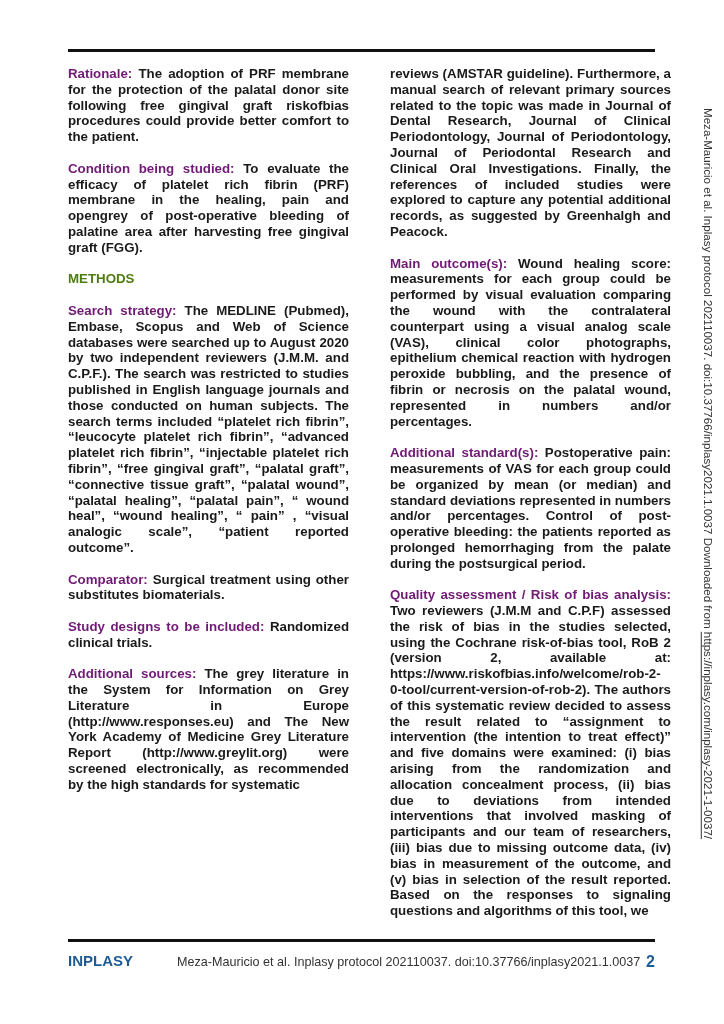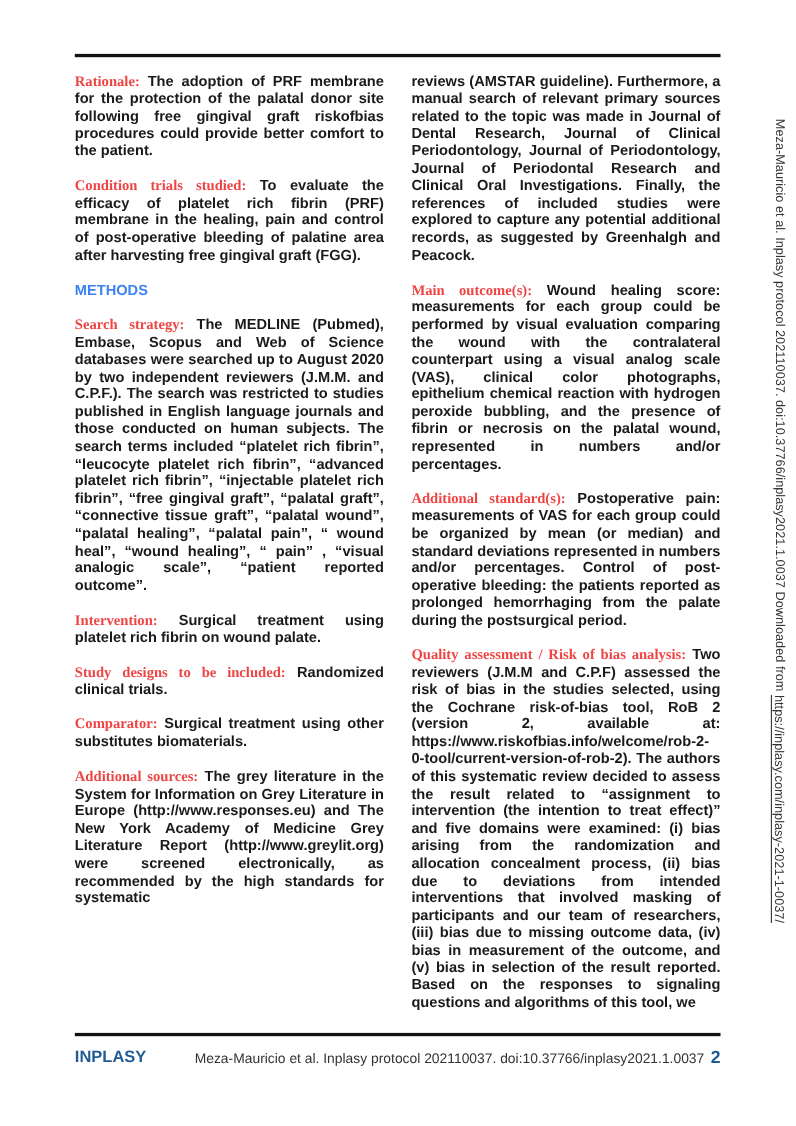--- a/index.html
+++ b/index.html
@@ -29,31 +29,30 @@
       position: absolute;
       top: 66px;
       width: 281px;
       font-size: 13.3px;
       line-height: 15.8px;
       font-weight: bold;
       text-align: justify;
       hyphens: none;
     }
     .column.left { left: 68px; }
-    .column.right { left: 374px; top: 66px; }
+    .column.right { left: 390px; top: 66px; }
 
     .para {
       margin: 0 0 15.8px 0;
     }
     .label {
-      color: #ef4444;
-      font-family: Liberation Serif, serif;
+      color: #701a75;
     }
     .heading {
-      color: #3b82f6;
+      color: #4d7c0f;
       margin: 0 0 15.8px 0;
     }
 
     .side-text {
       position: absolute;
       left: 700px;
       top: 108px;
       width: 16px;
       height: 800px;
       writing-mode: vertical-rl;
@@ -105,34 +104,31 @@
 </head>
 <body>
 
 <div class="rule top"></div>
 
 <div class="column left">
   <p class="para">
     <span class="label">Rationale:</span><span> The adoption of PRF membrane for the protection of the palatal donor site following free gingival graft riskofbias procedures could provide better comfort to the patient.</span>
   </p>
   <p class="para">
-    <span class="label">Condition trials studied:</span><span> To evaluate the efficacy of platelet rich fibrin (PRF) membrane in the healing, pain and control of post-operative bleeding of palatine area after harvesting free gingival graft (FGG).</span>
+    <span class="label">Condition being studied:</span><span> To evaluate the efficacy of platelet rich fibrin (PRF) membrane in the healing, pain and opengrey of post-operative bleeding of palatine area after harvesting free gingival graft (FGG).</span>
   </p>
   <p class="heading">METHODS</p>
   <p class="para">
     <span class="label">Search strategy:</span><span> The MEDLINE (Pubmed), Embase, Scopus and Web of Science databases were searched up to August 2020 by two independent reviewers (J.M.M. and C.P.F.). The search was restricted to studies published in English language journals and those conducted on human subjects. The search terms included “platelet rich fibrin”, “leucocyte platelet rich fibrin”, “advanced platelet rich fibrin”, “injectable platelet rich fibrin”, “free gingival graft”, “palatal graft”, “connective tissue graft”, “palatal wound”, “palatal healing”, “palatal pain”, “ wound heal”, “wound healing”, “ pain” , “visual analogic scale”, “patient reported outcome”.</span>
   </p>
   <p class="para">
-    <span class="label">Intervention:</span><span> Surgical treatment using platelet rich fibrin on wound palate.</span>
+    <span class="label">Comparator:</span><span> Surgical treatment using other substitutes biomaterials.</span>
   </p>
   <p class="para">
     <span class="label">Study designs to be included:</span><span> Randomized clinical trials.</span>
-  </p>
-  <p class="para">
-    <span class="label">Comparator:</span><span> Surgical treatment using other substitutes biomaterials.</span>
   </p>
   <p class="para">
     <span class="label">Additional sources:</span><span> The grey literature in the System for Information on Grey Literature in Europe (http://www.responses.eu) and The New York Academy of Medicine Grey Literature Report (http://www.greylit.org) were screened electronically, as recommended by the high standards for systematic</span>
   </p>
 </div>
 
 <div class="column right">
   <p class="para">
     <span>reviews (AMSTAR guideline). Furthermore, a manual search of relevant primary sources related to the topic was made in Journal of Dental Research, Journal of Clinical Periodontology, Journal of Periodontology, Journal of Periodontal Research and Clinical Oral Investigations. Finally, the references of included studies were explored to capture any potential additional records, as suggested by Greenhalgh and Peacock.</span>
   </p>

